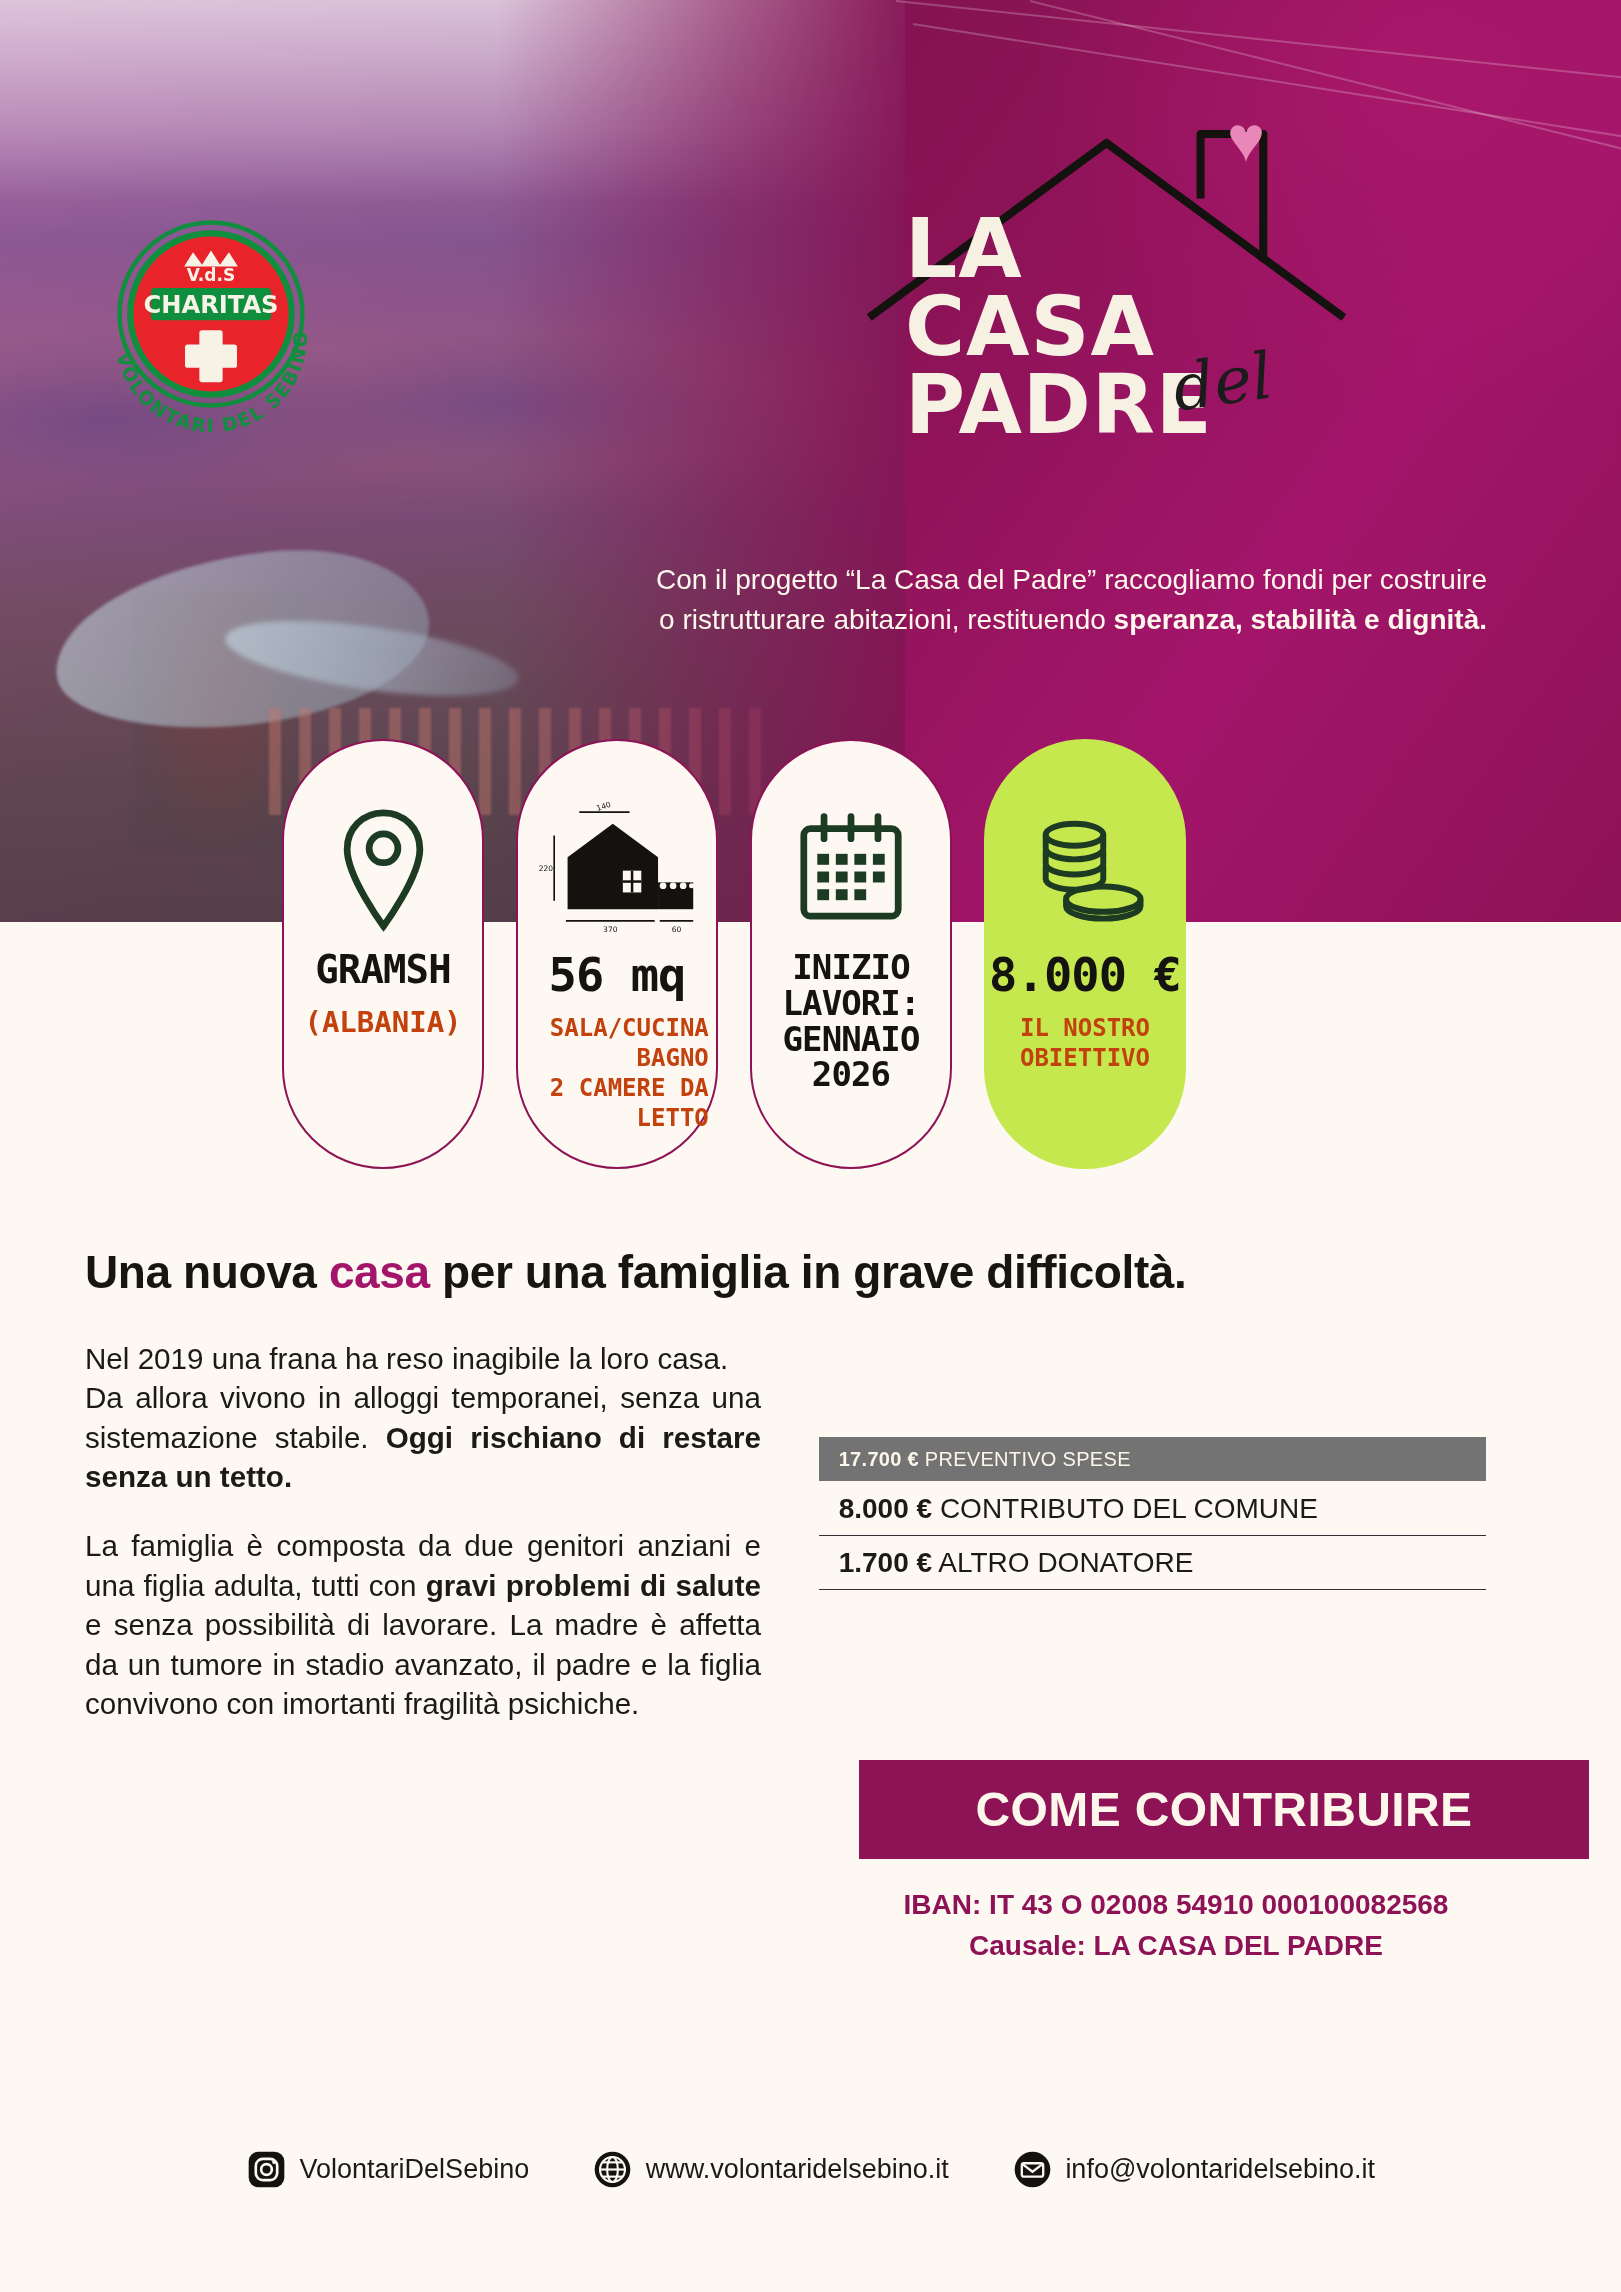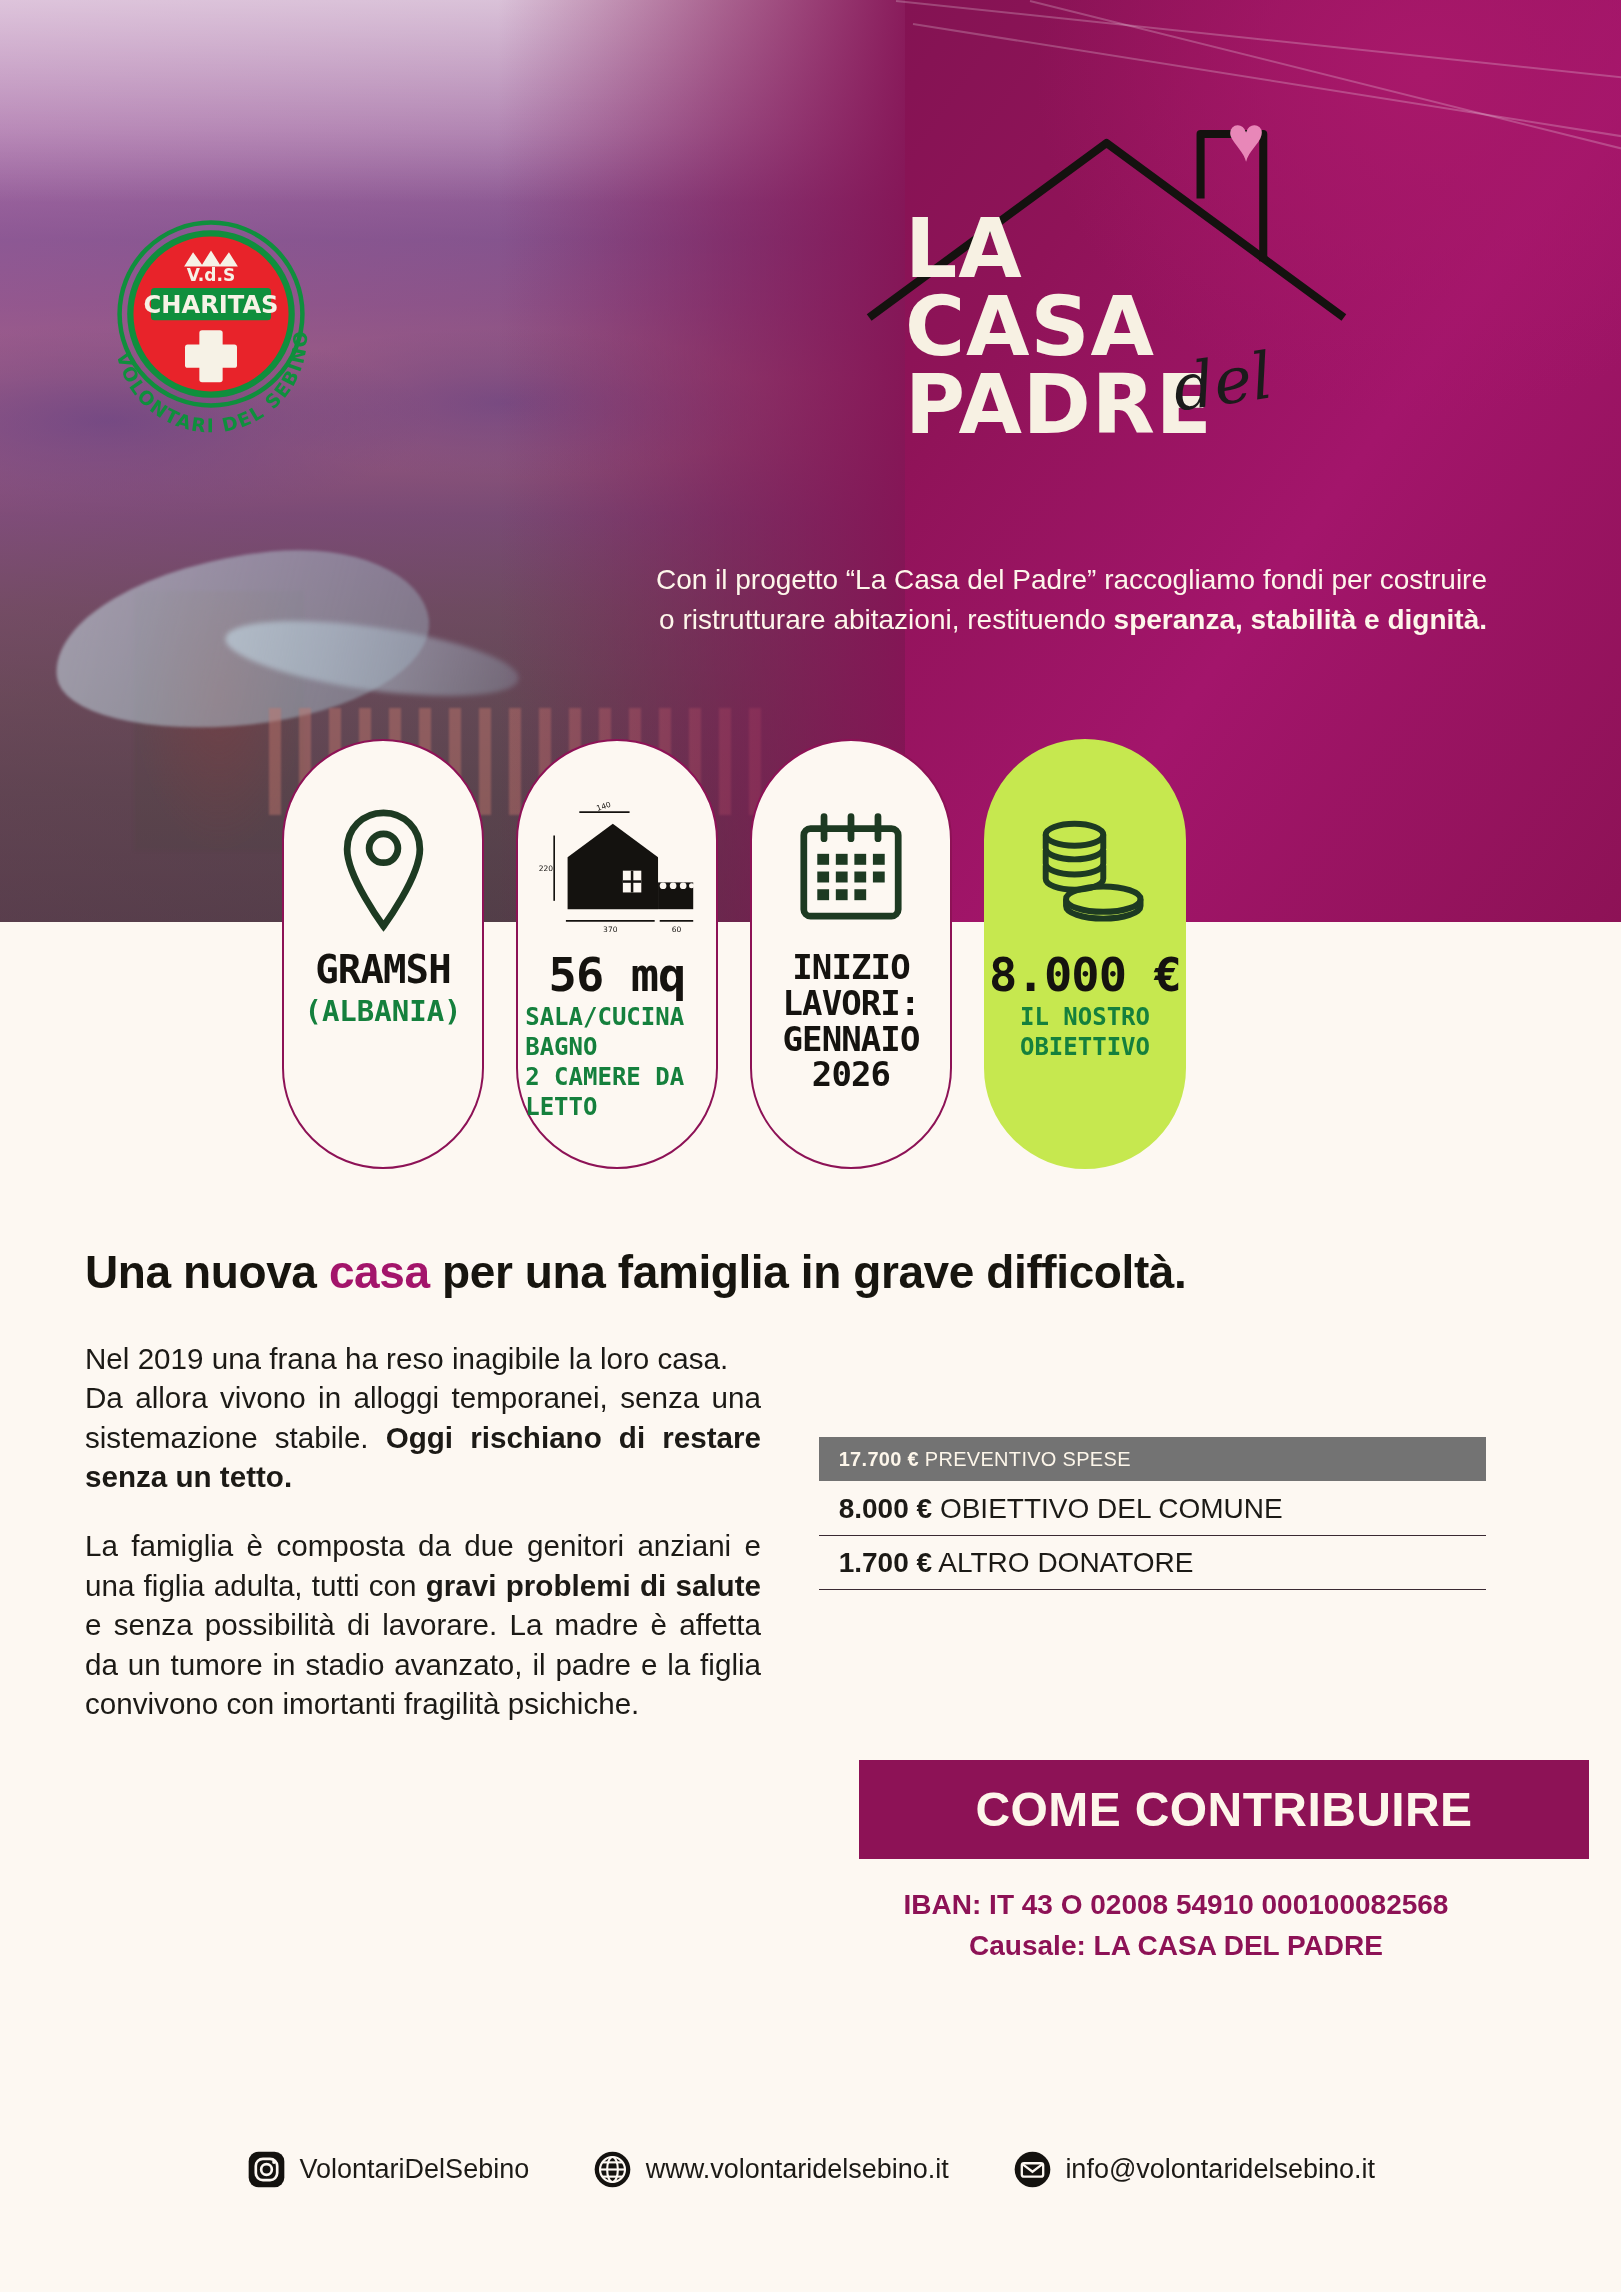--- a/index.html
+++ b/index.html
@@ -194,25 +194,25 @@
     color: #15130f;
     font-size: 39px;
     letter-spacing: -0.9px;
     text-align: center;
     line-height: 1.05;
     margin-top: 5.4px;
   }
   .pill-sub {
     font-family: "DejaVu Sans Mono", monospace;
     font-weight: 700;
-    color: #15803d;
+    color: #c2410c;
     font-size: 24px;
-    text-align: left;
+    text-align: right;
     line-height: 1.25;
-    margin-top: 2px;
+    margin-top: 13px;
     padding: 0 7.2px;
   }
   .pill-title.big { font-size: 47px; }
   .pill-title.mid { font-size: 34px; }
 
   
   .headline {
     position: absolute;
     left: 85px; top: 1245px;
     font-size: 46px;
@@ -467,21 +467,21 @@
     </p>
   </div>
 
   <div class="budget">
     <div class="budget-head">
       <b>17.700 €</b>
       <span>PREVENTIVO SPESE</span>
     </div>
     <div class="budget-row">
       <b>8.000 €</b>
-      <span>OBIETTIVO  DEL COMUNE</span>
+      <span>CONTRIBUTO  DEL COMUNE</span>
     </div>
     <div class="budget-row">
       <b>1.700 €</b>
       <span>ALTRO DONATORE</span>
     </div>
   </div>
 
   <div class="cta">
     <span>COME CONTRIBUIRE</span>
   </div>

